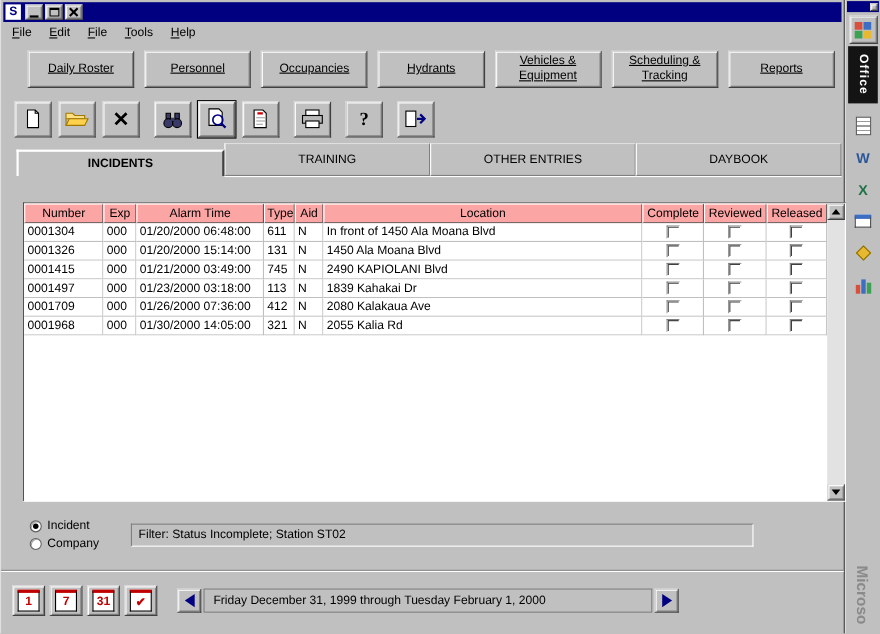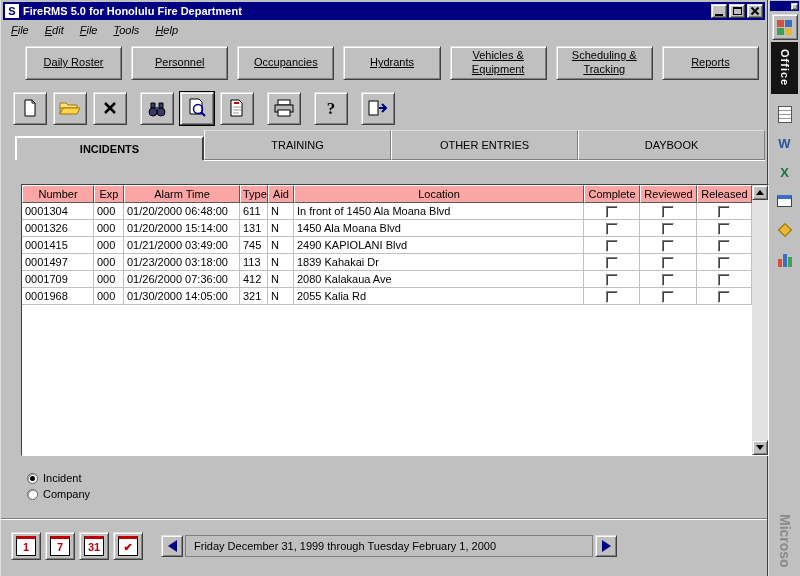--- a/index.html
+++ b/index.html
@@ -30,21 +30,21 @@
   .tb-btns { display:flex; gap:2px; }
   .tb-btn { width:16px; height:14px; display:flex; align-items:center; justify-content:center; }
   .glyph-min { width:8px; height:2px; background:#000; margin-top:7px; }
   .glyph-max { width:9px; height:8px; border:1px solid #000; border-top:2px solid #000; }
   .glyph-close { position:relative; width:8px; height:8px; }
   .glyph-close::before, .glyph-close::after { content:""; position:absolute; left:3px; top:-1px;
     width:2px; height:10px; background:#000; }
   .glyph-close::before { transform:rotate(45deg); }
   .glyph-close::after  { transform:rotate(-45deg); }
 
-  .menubar { height:19px; display:flex; align-items:center; padding-left:2px;font-style:italic; }
+  .menubar { height:19px; display:flex; align-items:center; padding-left:2px; }
   .menu-item { padding:2px 8px; }
   .menu-item::first-letter { text-decoration:underline; }
 
   .navbar { height:46px; display:flex; gap:9px; padding:7px 8px 5px 24px; }
   .nav-btn { flex:1; display:flex; align-items:center; justify-content:center;
     text-align:center; line-height:1.25; padding:1px 3px; }
   .nav-btn span { text-decoration:underline; }
 
   .icon-toolbar { height:46px; display:flex; align-items:center; gap:6px; padding-left:12px; }
   .tool-btn { width:34px; height:33px; display:flex; align-items:center; justify-content:center; }
@@ -150,21 +150,20 @@
 <body>
 
 <div class="screen">
 
   <div class="main-window">
 
     <div class="titlebar">
       <span class="app-icon">
         <span>S</span>
       </span>
-      <span class="title-text">FireRMS 5.0 for Honolulu Fire Department</span>
       <span class="tb-btns">
         <span class="tb-btn raised">
             <span class="glyph-min"></span>
           </span>
         <span class="tb-btn raised">
             <span class="glyph-max"></span>
           </span>
         <span class="tb-btn raised">
             <span class="glyph-close"></span>
           </span>
@@ -383,20 +382,23 @@
     <div class="filter-section">
       <div class="radio-group">
         <div class="radio-row">
           <span class="radio selected"></span>
           <span>Incident</span>
         </div>
         <div class="radio-row">
           <span class="radio"></span>
           <span>Company</span>
         </div>
+      </div>
+      <div class="filter-box">
+        <span>Filter: Status Incomplete; Station ST02</span>
       </div>
     </div>
 
     <div class="divider"></div>
 
     <div class="bottom-bar">
       <div class="cal-btn raised">
         <span class="cal-face">1</span>
       </div>
       <div class="cal-btn raised">

